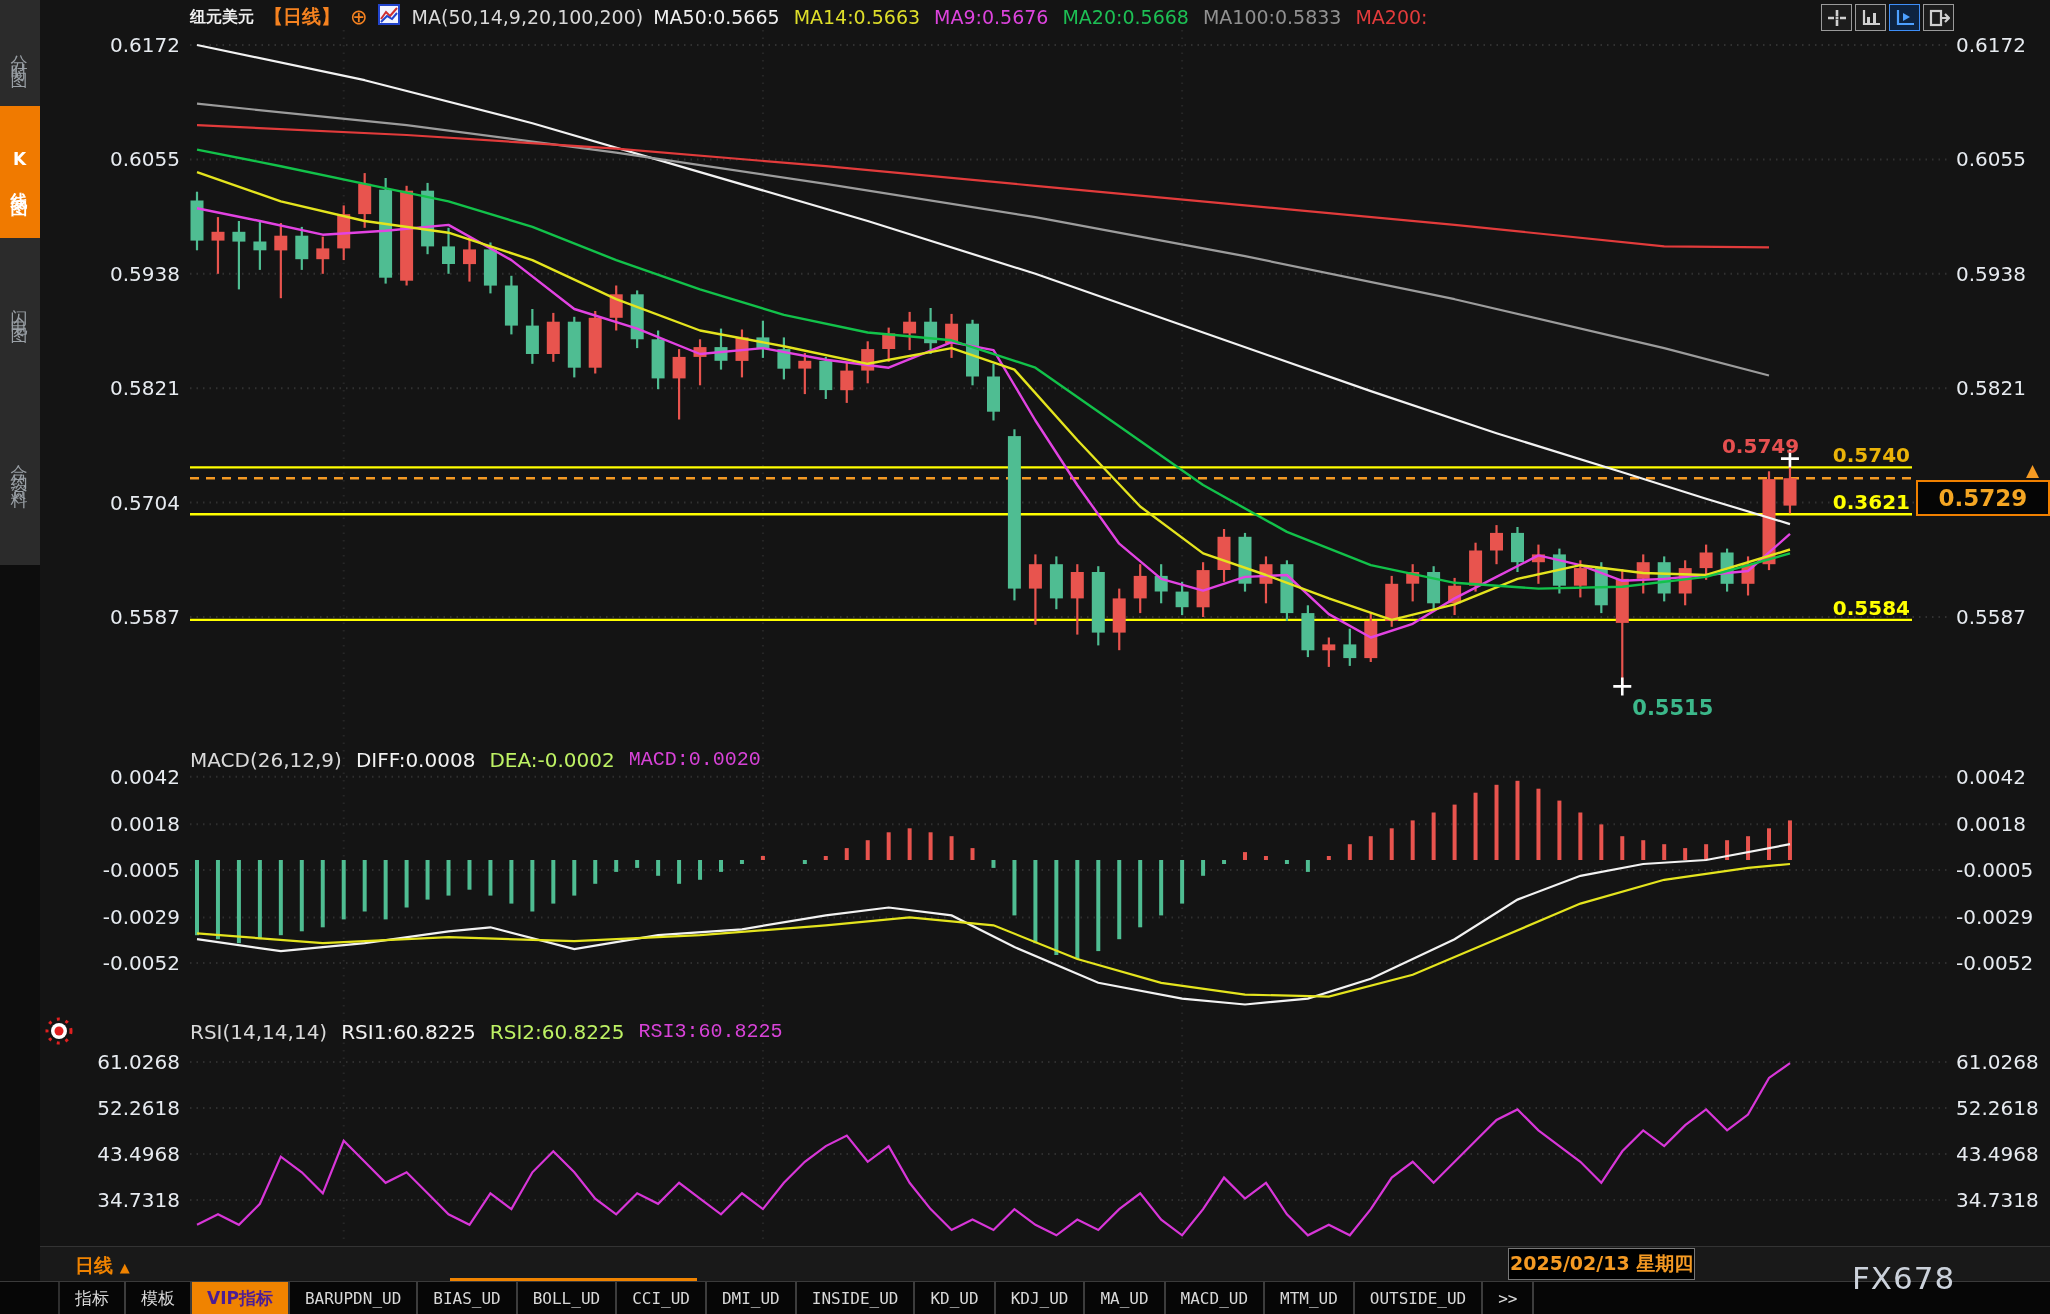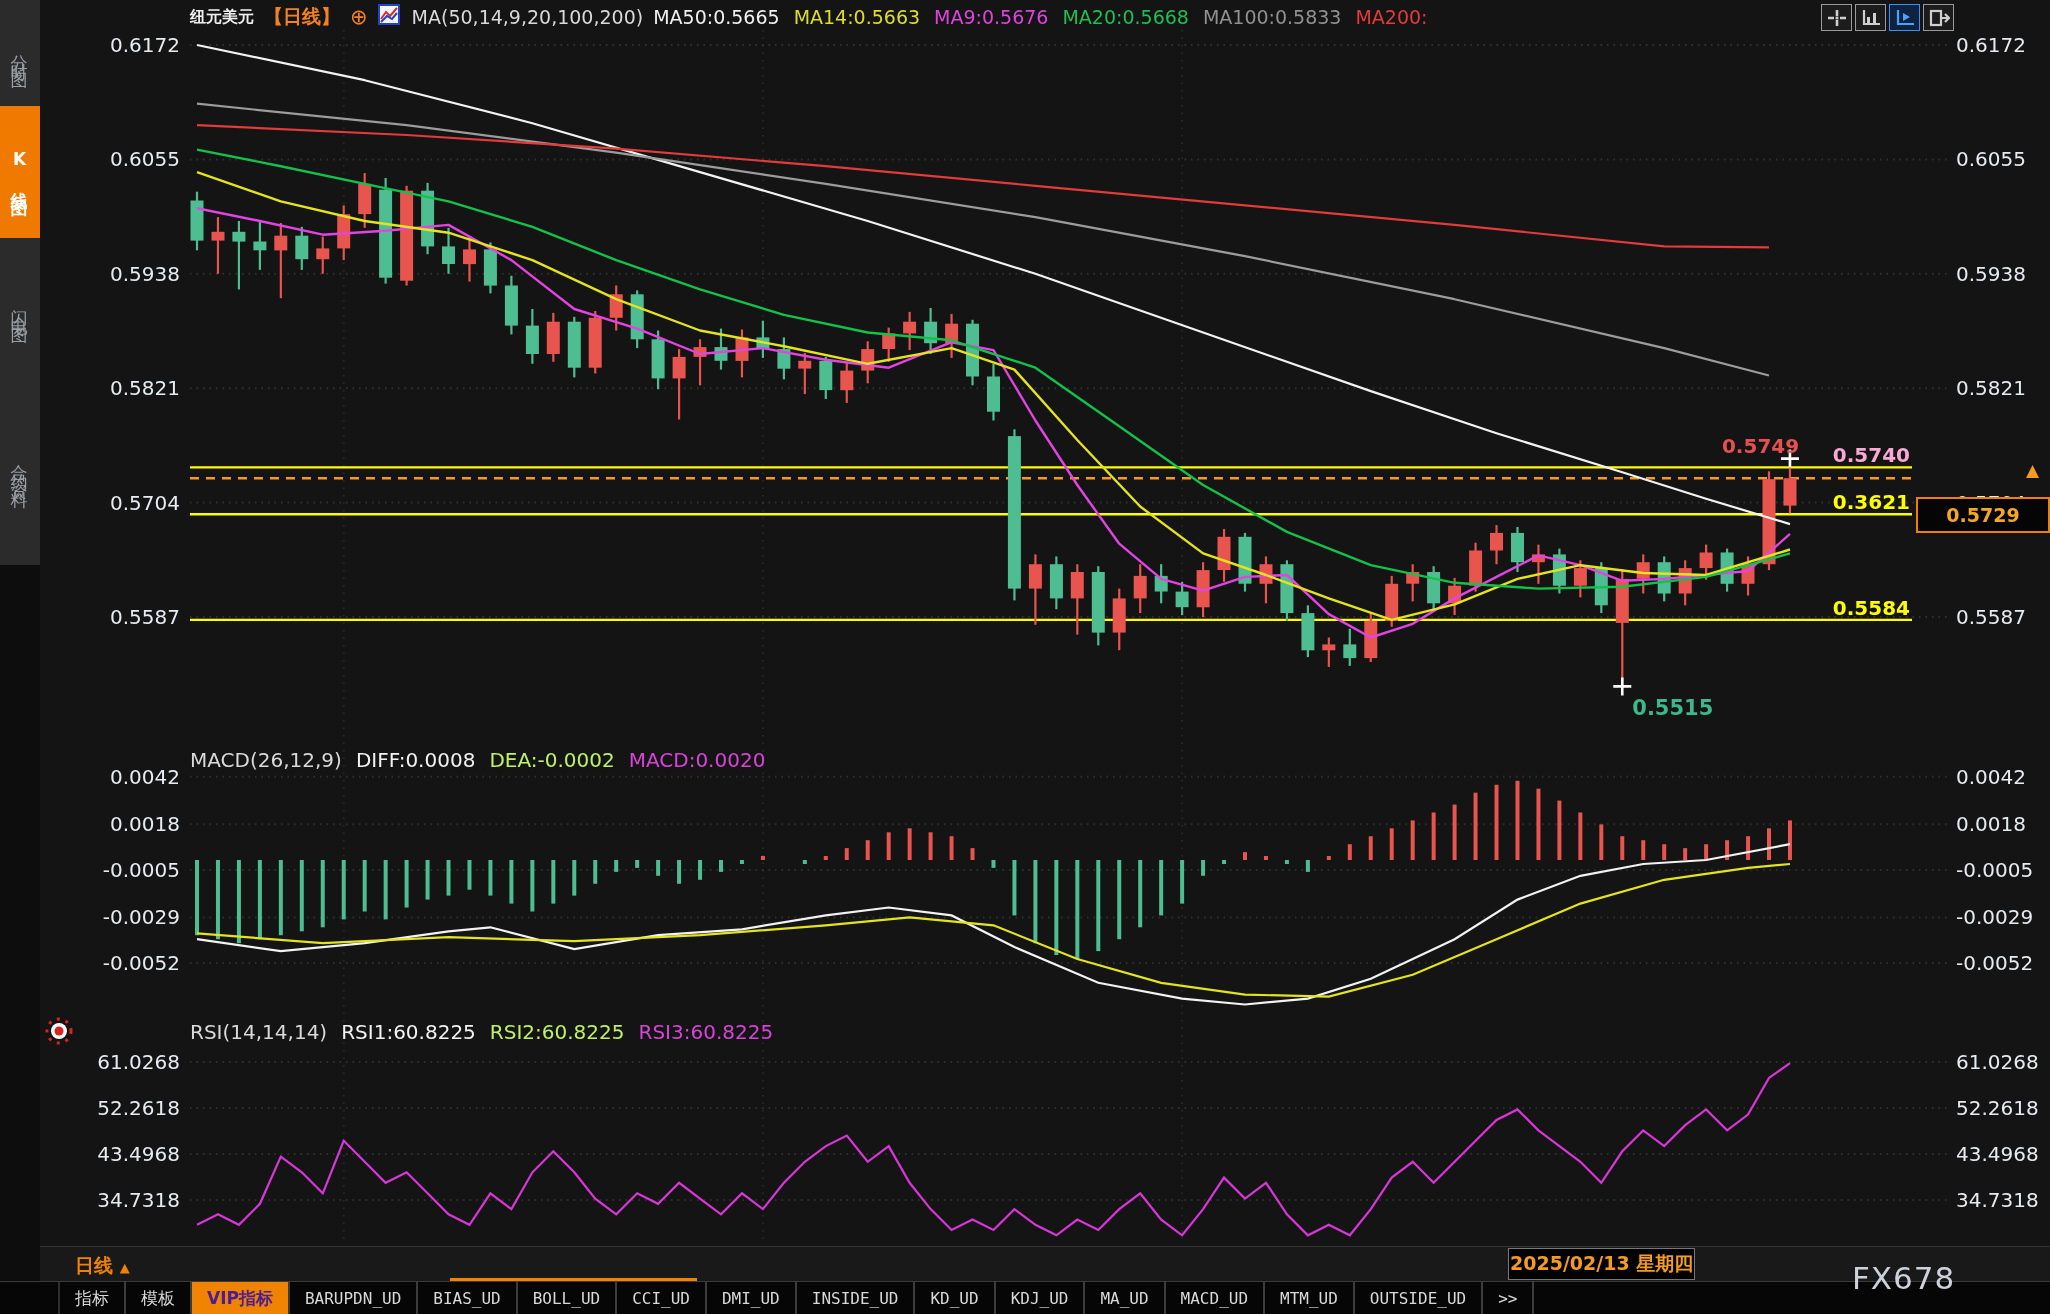--- a/index.html
+++ b/index.html
@@ -19,32 +19,32 @@
   .hdr .per{color:#f58220;font-size:19px;font-weight:bold;}
   .hdr .plus{color:#f58220;font-size:21px;}
   .hdr .magroup{color:#d9d9d9;font-size:19px;}
   .hdr .maval{font-size:19px;}
   .iconrow{position:absolute;top:4px;left:1821px;display:flex;gap:3px;}
   .icbtn{width:29px;height:25px;border:1px solid #9a9a9a;background:#1c1c1c;display:flex;align-items:center;justify-content:center;cursor:pointer;}
   .icbtn.active{border-color:#3e8ef7;background:#0d2340;}
   
   .pnlhdr{position:absolute;left:190px;display:flex;gap:14px;font-size:20px;white-space:nowrap;}.c-magenta:{color:#d843d8;}
   .pt{color:#d9d9d9;}
-  .v-diff{color:#f2f2f2;}.v-dea{color:#bef264;}.v-macd{color:#d843d8;}
+  .v-diff{color:#f2f2f2;}.v-dea{color:#bef264;}.v-macd{color:#d843d8;font-family:Liberation Mono, monospace;}
   
   .axlabel{position:absolute;font-size:20px;color:#e7ebf0;transform:translateY(-50%);}
   .axlabel.left{width:128px;left:52px;text-align:right;}
   .axlabel.right{left:1956px;text-align:left;}
   .hline-label{position:absolute;font-size:20px;font-weight:bold;color:#ffff00;text-align:right;width:120px;}
   .high-label{position:absolute;font-size:20px;font-weight:bold;color:#e65050;}
   .low-label{position:absolute;font-size:21px;font-weight:bold;color:#3cb88a;}
   .month-label{position:absolute;top:1252px;font-size:19px;font-weight:bold;color:#e3e7ee;transform:translateX(-50%);}
   
   .pricebox{position:absolute;left:1916px;width:130px;height:32px;background:#050505;border:2px solid #f08000;
-            color:#f5a623;font-size:19px;font-weight:bold;display:flex;align-items:center;justify-content:center;margin-top:17px;}
+            color:#f5a623;font-size:23px;font-weight:bold;display:flex;align-items:center;justify-content:center;}
   .uparrow{position:absolute;left:2026px;color:#f59a23;font-size:17px;}
   
   .timebar{position:absolute;left:40px;top:1246px;width:2010px;height:35px;background:#191919;border-top:1px solid #333;}
   .periodsel{position:absolute;left:35px;top:6px;color:#f08300;font-size:19px;font-weight:bold;cursor:pointer;}
   .periodsel .arr{font-size:13px;}
   .datebox{position:absolute;left:1468px;top:1px;padding:2px 1px;background:#000;border:1px solid #777;
            color:#f59a23;font-size:19px;font-weight:bold;}
   .scrollthumb{position:absolute;left:410px;top:31px;width:247px;height:4px;background:#f08300;cursor:grab;}
   .toolbar{position:absolute;left:0;top:1281px;width:2050px;height:33px;background:#060606;border-top:1px solid #3a3a3a;
            display:flex;align-items:stretch;padding-left:16px;}
@@ -431,21 +431,21 @@
       <span class="axlabel right" style="top: 1062px;">61.0268</span>
       <span class="axlabel left" style="top: 1107.99px;">52.2618</span>
       <span class="axlabel right" style="top: 1107.99px;">52.2618</span>
       <span class="axlabel left" style="top: 1153.98px;">43.4968</span>
       <span class="axlabel right" style="top: 1153.98px;">43.4968</span>
       <span class="axlabel left" style="top: 1199.97px;">34.7318</span>
       <span class="axlabel right" style="top: 1199.97px;">34.7318</span>
       <span class="month-label" style="top: 1252px; left: 343.72px;">2024/11</span>
       <span class="month-label" style="top: 1252px; left: 762.92px;">2024/12</span>
       <span class="month-label" style="top: 1252px; left: 1182.12px;">2025/01</span>
-      <span class="hline-label" style="top: 443.4px; left: 1790px; color: #f9a8d4;">0.5740</span>
+      <span class="hline-label" style="top: 443.4px; left: 1790px; color: #eab308;">0.5740</span>
       <span class="hline-label" style="top: 490.333px; left: 1790px; color: rgb(255, 255, 0);">0.3621</span>
       <span class="hline-label" style="top: 595.933px; left: 1790px; color: rgb(255, 255, 0);">0.5584</span>
       <span class="high-label" style="top: 433.6px; left: 1721.96px;">0.5749</span>
       <span class="low-label" style="top: 696.422px; left: 1632.28px;">0.5515</span>
     </div>
 
   <div class="pricebox" id="price-box" style="top: 480.156px;">
     <span>0.5729</span>
   </div>
   <div class="uparrow" id="price-arrow" style="top: 460.156px;">▲</div>

